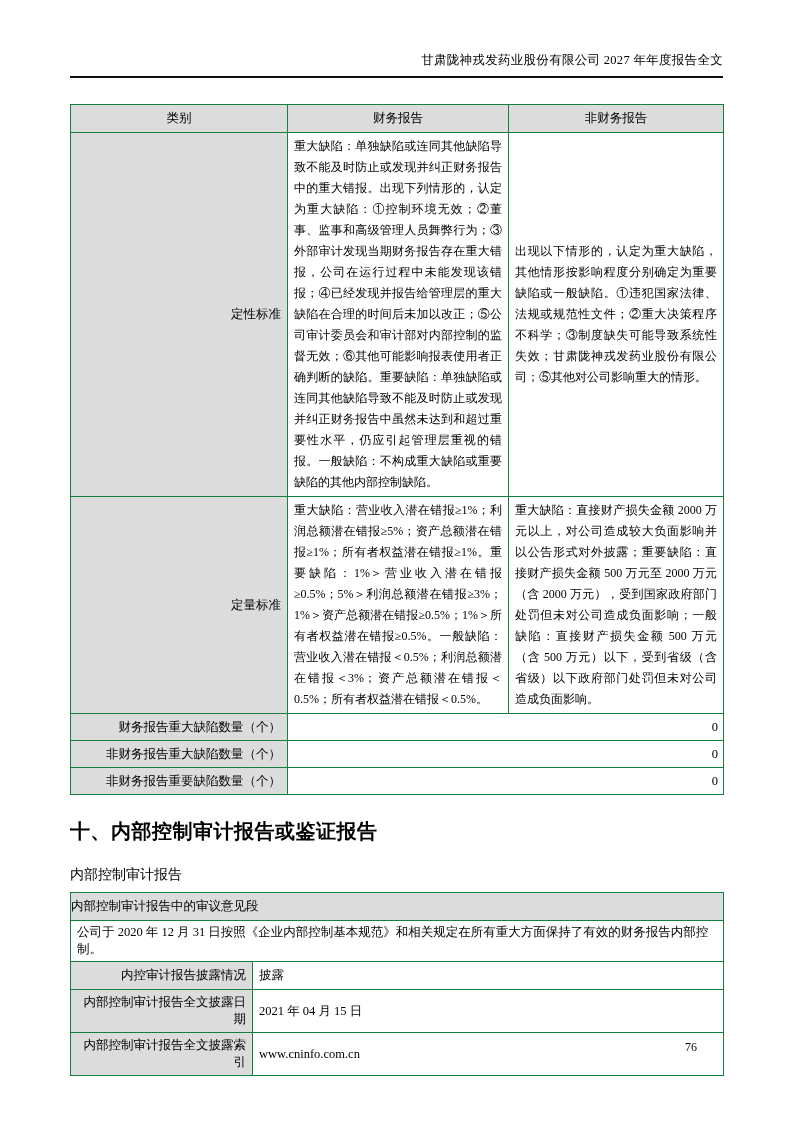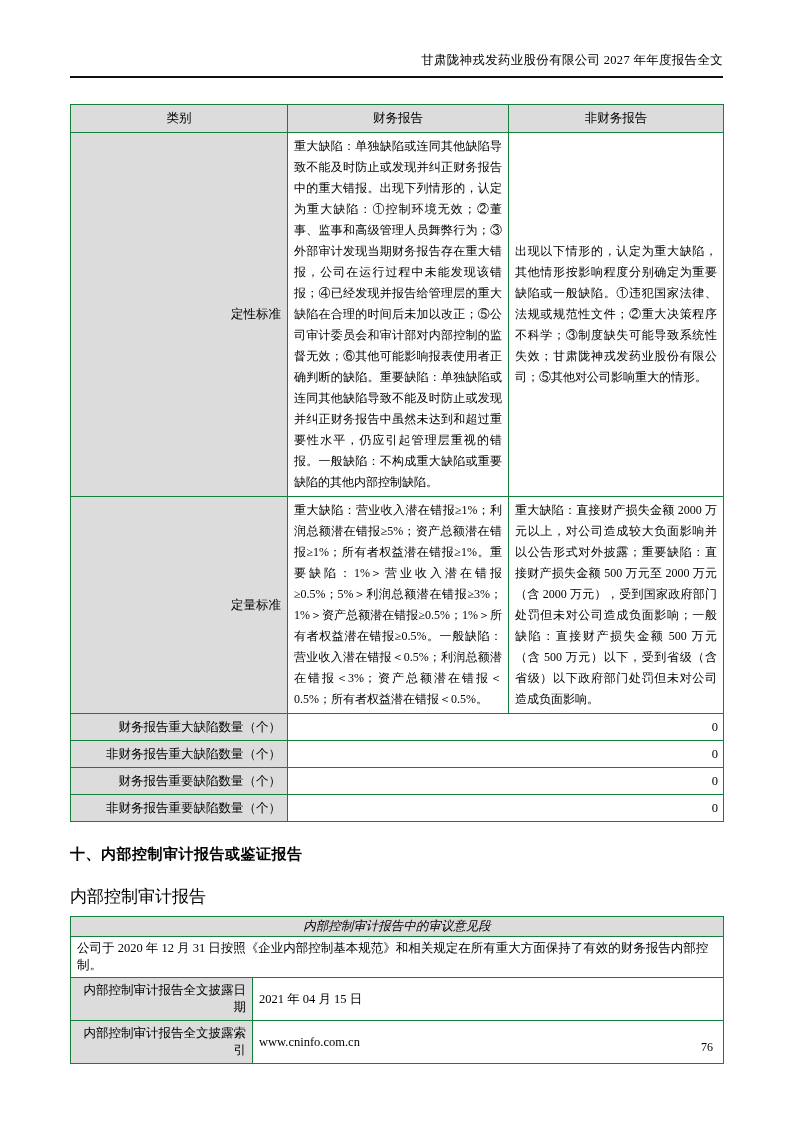--- a/index.html
+++ b/index.html
@@ -58,54 +58,53 @@
   .row-qual  td { height: 343px; }
   .row-quant td { height: 205px; }
   .row-count td { height: 27px; }
   .cell-num {
     padding: 3px 5px;
     text-align: right;
     font-size: 12.5px;
   }
   .section-heading {
     margin: 23px 70px 0;
-    font-size: 15px;
+    font-size: 20px;
     font-weight: bold;
     font-family: "Liberation Sans", "DejaVu Sans", sans-serif;
     letter-spacing: 0.5px;
   }
   .sub-label {
     margin: 21px 70px 0;
-    font-size: 17px;
+    font-size: 14px;
   }
   .t2 { margin-top: 8px; }
   .t2 .t2-header {
     background: #dcdcdc;
-    height: 20px;
-    text-align: center;
+    height: 28px;
+    text-align: left;
     font-size: 12.5px;
-    font-style: italic;
   }
   .t2 td { height: 28px; }
   .t2 .cell-label { font-size: 12.5px; }
   .t2 .cell-value {
     padding: 3px 6px;
     text-align: left;
     font-size: 12.5px;
   }
   .t2 .cell-span {
     padding: 3px 6px;
     text-align: left;
     font-size: 12.5px;
     background: #ffffff;
     margin-top: 41px;
   }
   .page-number {
     position: absolute;
-    right: 80px;
+    right: 96px;
     top: 1040px;
     font-size: 12px;
   }
 </style>
 </head>
 <body>
 
 <div class="page">
 
   <div class="doc-header">甘肃陇神戎发药业股份有限公司 2027 年年度报告全文</div>
@@ -136,24 +135,20 @@
       </tr>
       <tr class="row-count">
         <td class="cell-label">财务报告重大缺陷数量（个）</td>
         <td class="cell-num" colspan="2">0</td>
       </tr>
       <tr class="row-count">
         <td class="cell-label">非财务报告重大缺陷数量（个）</td>
         <td class="cell-num" colspan="2">0</td>
       </tr>
       <tr class="row-count">
-        <td class="cell-label">财务报告重要缺陷数量（个）</td>
-        <td class="cell-num" colspan="2">0</td>
-      </tr>
-      <tr class="row-count">
         <td class="cell-label">非财务报告重要缺陷数量（个）</td>
         <td class="cell-num" colspan="2">0</td>
       </tr>
     </tbody>
   </table>
 
   <div class="section-heading">十、内部控制审计报告或鉴证报告</div>
 
   <div class="sub-label">内部控制审计报告</div>
 
@@ -163,20 +158,24 @@
         <col style="width:471px">
     </colgroup>
     <tbody>
       <tr>
         <td class="t2-header" colspan="2">内部控制审计报告中的审议意见段</td>
       </tr>
       <tr>
         <td class="cell-span" colspan="2">公司于 2020 年 12 月 31 日按照《企业内部控制基本规范》和相关规定在所有重大方面保持了有效的财务报告内部控制。</td>
       </tr>
       <tr>
+        <td class="cell-label">内控审计报告披露情况</td>
+        <td class="cell-value">披露</td>
+      </tr>
+      <tr>
         <td class="cell-label">内部控制审计报告全文披露日期</td>
         <td class="cell-value">2021 年 04 月 15 日</td>
       </tr>
       <tr>
         <td class="cell-label">内部控制审计报告全文披露索引</td>
         <td class="cell-value">www.cninfo.com.cn</td>
       </tr>
     </tbody>
   </table>
 

